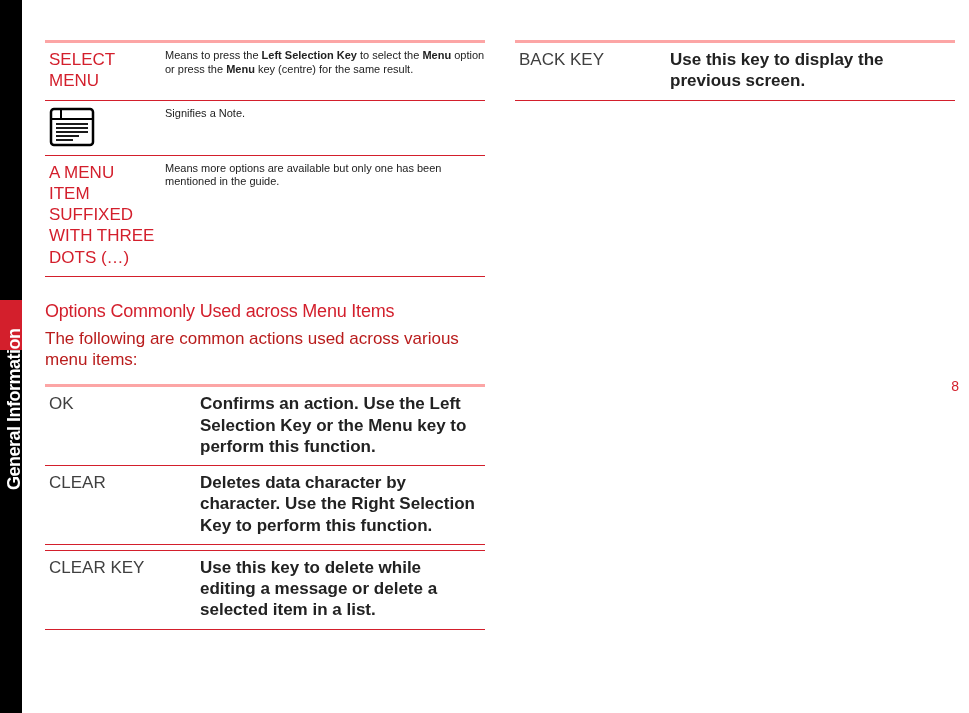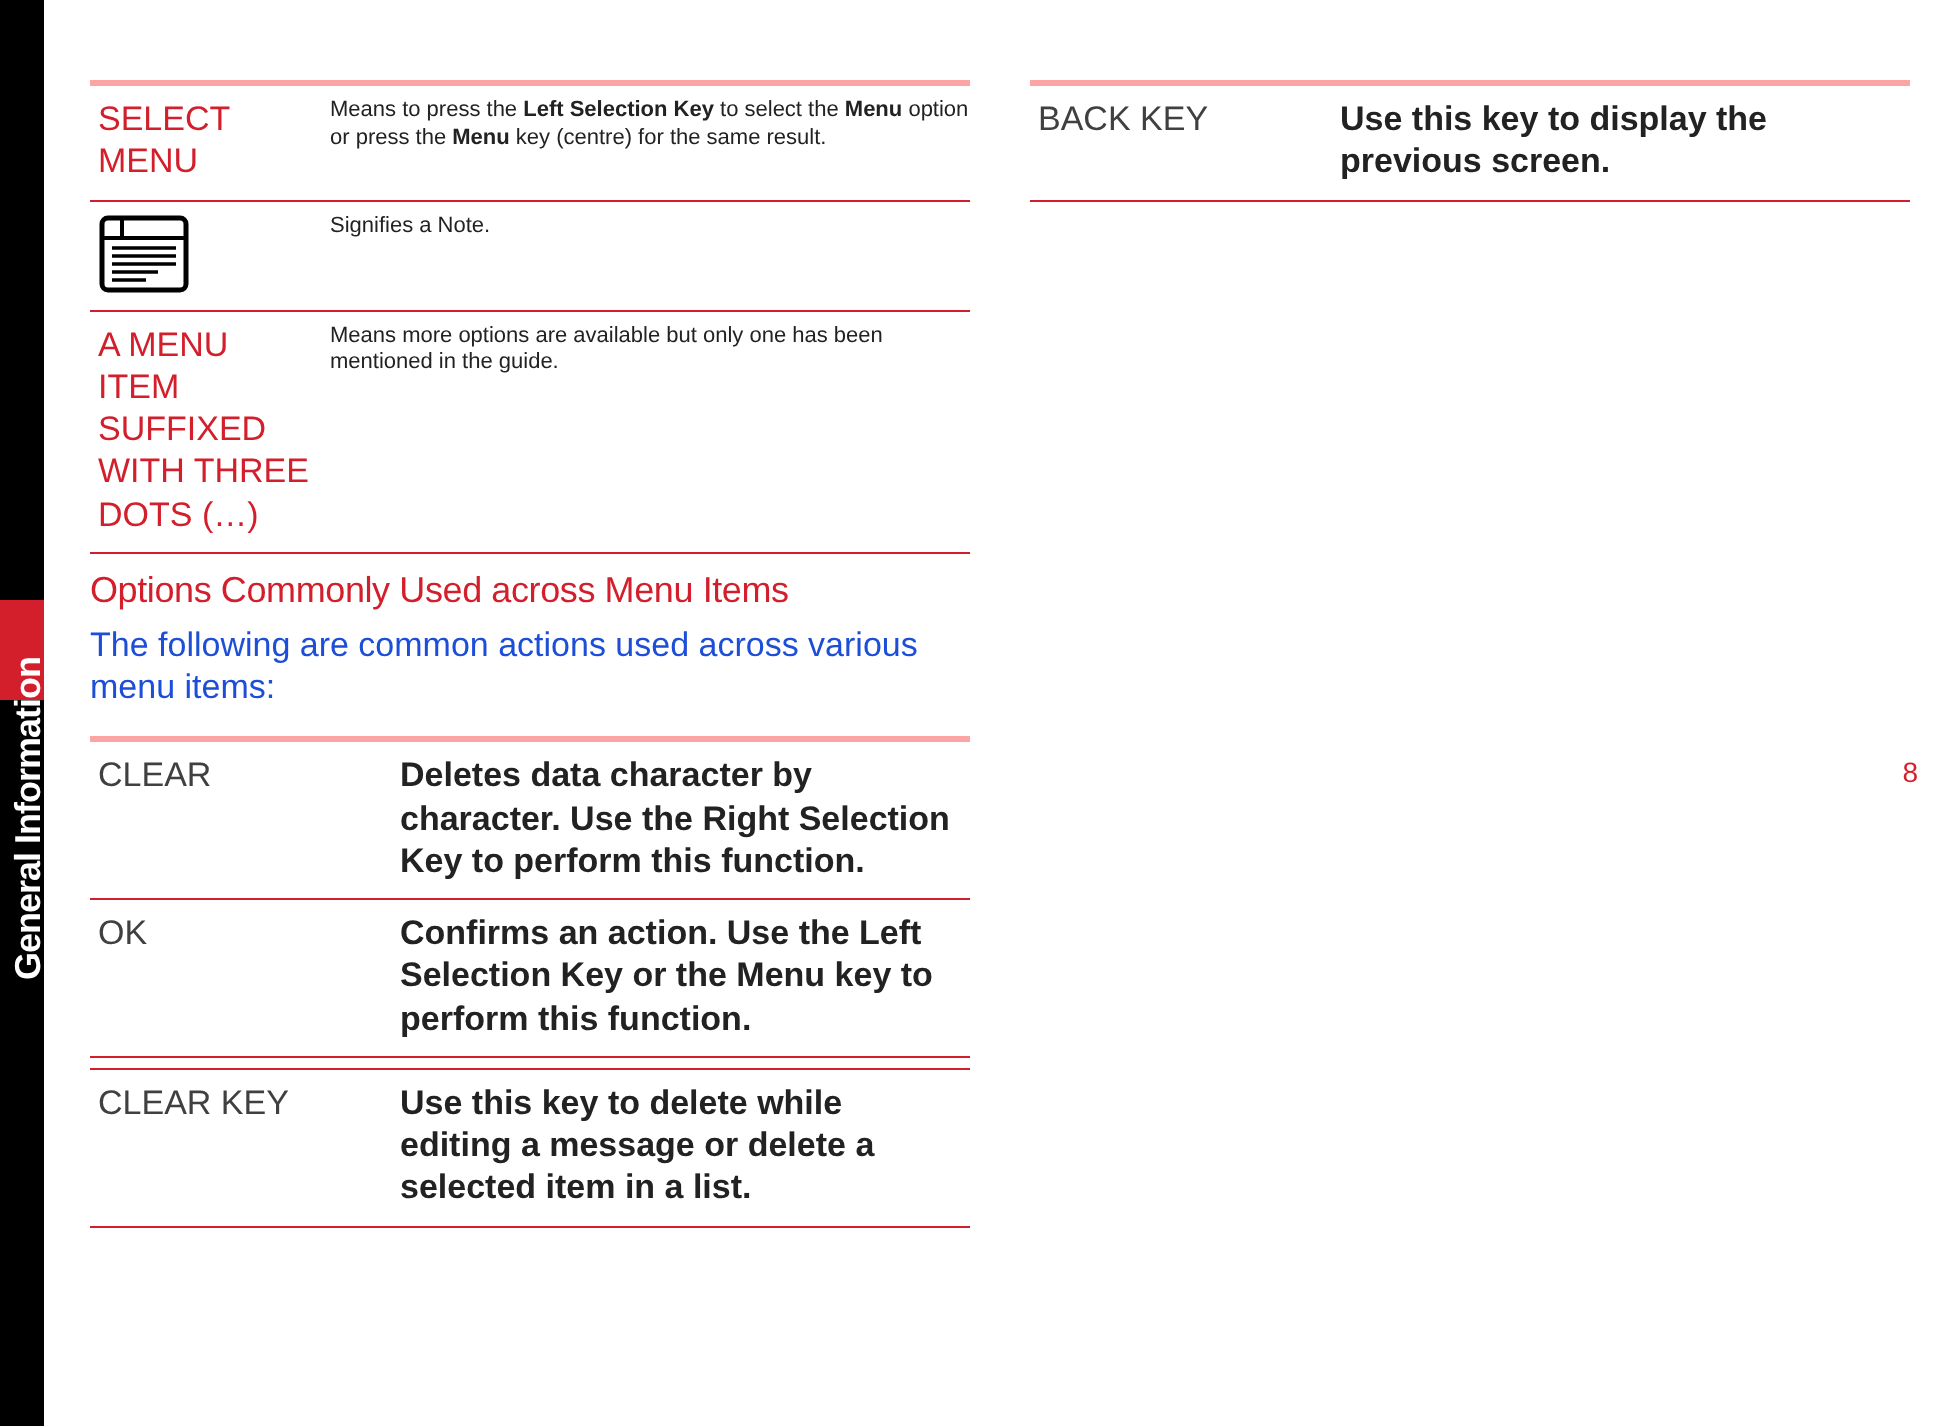--- a/index.html
+++ b/index.html
@@ -81,26 +81,26 @@
     }
     .desc-col b {
       font-weight: bold;
     }
     .sub-heading {
       color: #d31f2c;
       font-size: 18px;
       font-weight: normal;
       font-family: 'Arial Narrow', Arial, sans-serif;
       font-stretch: condensed;
-      margin-top: 8px;
+      margin-top: 24px;
       margin-bottom: 6px;
       letter-spacing: -0.2px;
     }
     .intro-text {
-      color: #1d4ed8;
+      color: #b91c1c;
       font-size: 17px;
       line-height: 1.25;
       margin-bottom: 14px;
     }
     .note-icon {
       width: 46px;
       height: 40px;
       display: block;
     }
     .term-col2 {
@@ -169,29 +169,29 @@
         <div class="term-col">A MENU ITEM SUFFIXED WITH THREE DOTS (…)</div>
         <div class="desc-col">Means more options are available but only one has been mentioned in the guide.</div>
       </div>
     </div>
 
     <h3 class="sub-heading">Options Commonly Used across Menu Items</h3>
     <p class="intro-text">The following are common actions used across various menu items:</p>
 
     <div>
       <div class="table-row">
-        <div class="term-col2">CLEAR</div>
-        <div class="desc-col2">Deletes data character by character. Use the Right Selection Key to perform this function.</div>
-      </div>
-      <div class="table-row">
         <div class="term-col2">OK</div>
         <div class="desc-col2">
           <span>Confirms an action. Use the Left Selection Key or the </span><b>Menu</b><span> key to perform this function.</span>
         </div>
       </div>
+      <div class="table-row">
+        <div class="term-col2">CLEAR</div>
+        <div class="desc-col2">Deletes data character by character. Use the Right Selection Key to perform this function.</div>
+      </div>
       <div class="spacer-row"></div>
       <div class="table-row">
         <div class="term-col2">CLEAR KEY</div>
         <div class="desc-col2">Use this key to delete while editing a message or delete a selected item in a list.</div>
       </div>
     </div>
 
   </div>
 
   <div class="column">

